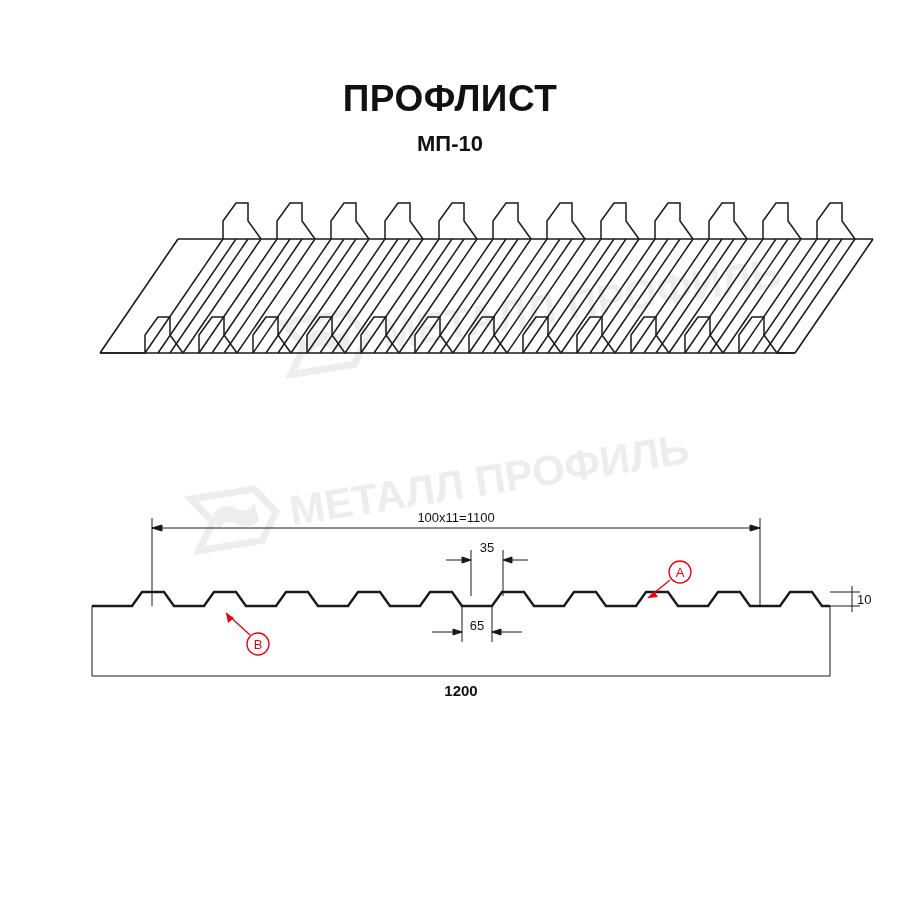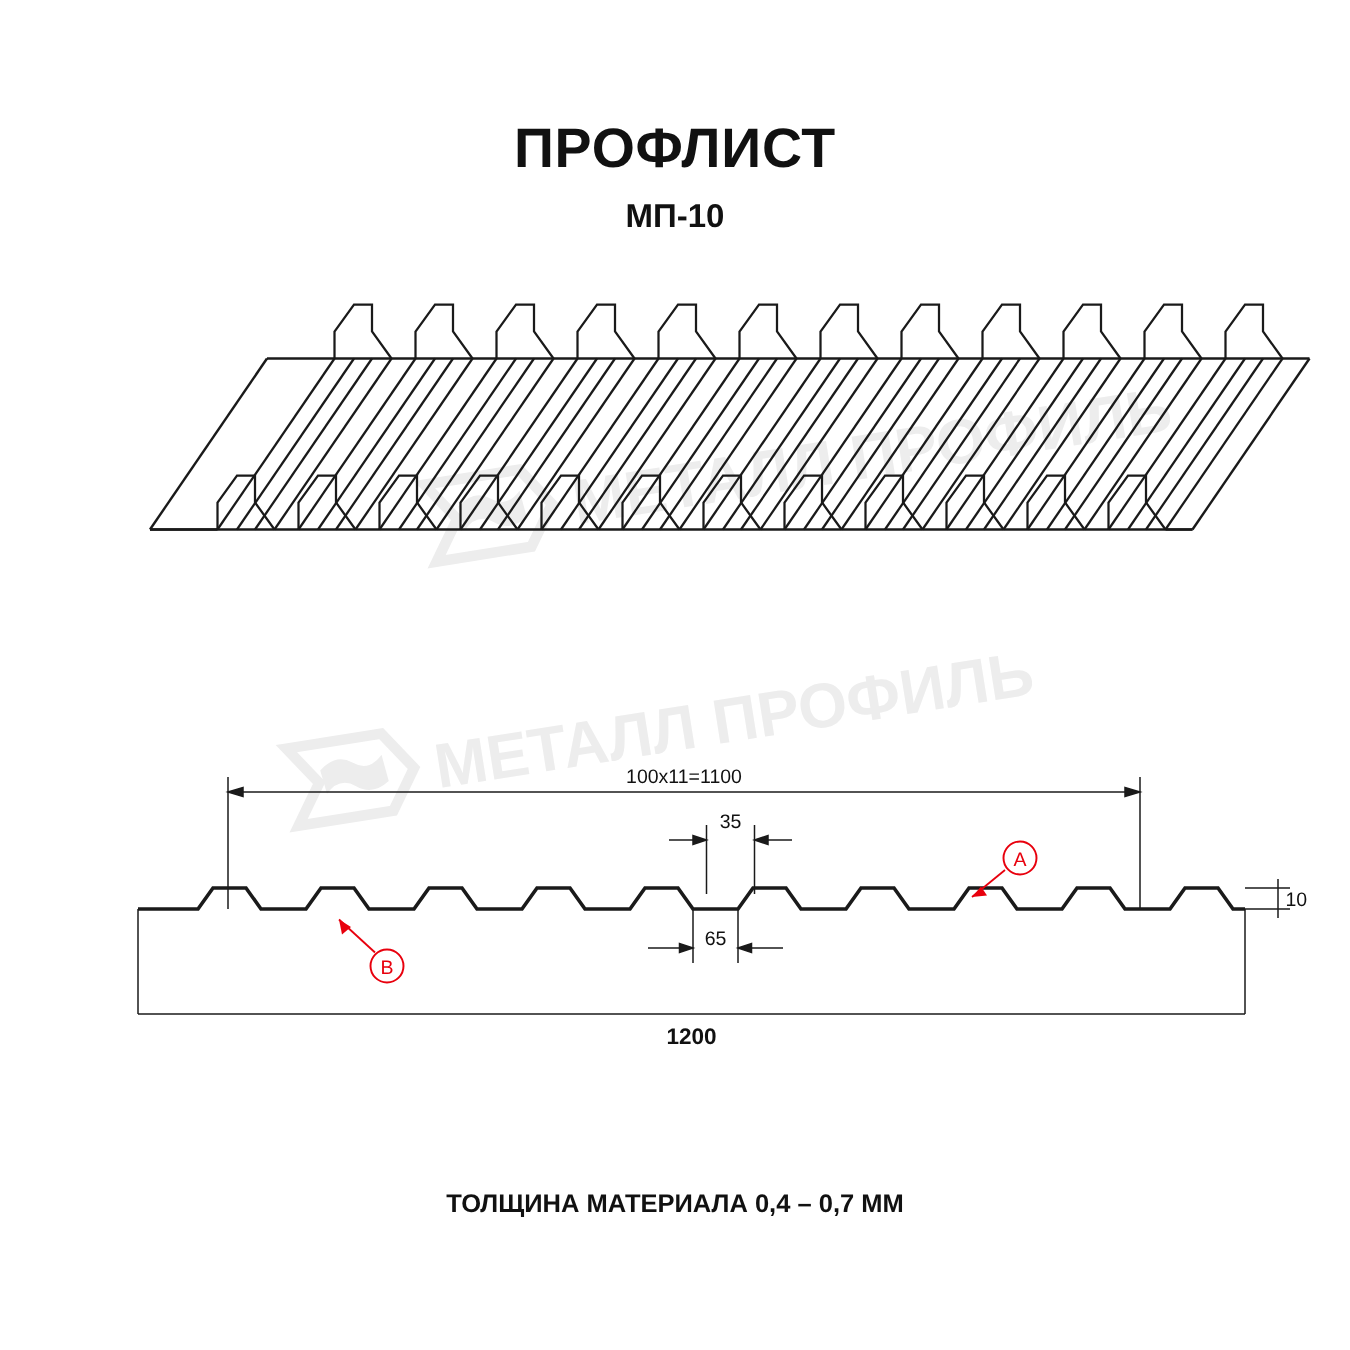--- a/index.html
+++ b/index.html
@@ -299,15 +299,14 @@
       <g>
         <circle cx="198" cy="164" r="11" fill="none" stroke="#e8000d" stroke-width="1.3"></circle>
         <text class="callout-text" x="198" y="169" text-anchor="middle">B</text>
         <path d="M190 155 L166 133" stroke="#e8000d" stroke-width="1.2" fill="none"></path>
         <path d="M166 133 l2 10 l6 -5 z" fill="#e8000d"></path>
       </g>
 
     </svg>
   </div>
 
-  <div class="footer-note">ТОЛЩИНА МАТЕРИАЛА 0,4 – 0,7 ММ</div>
 
 </div>
 
 </body></html>

